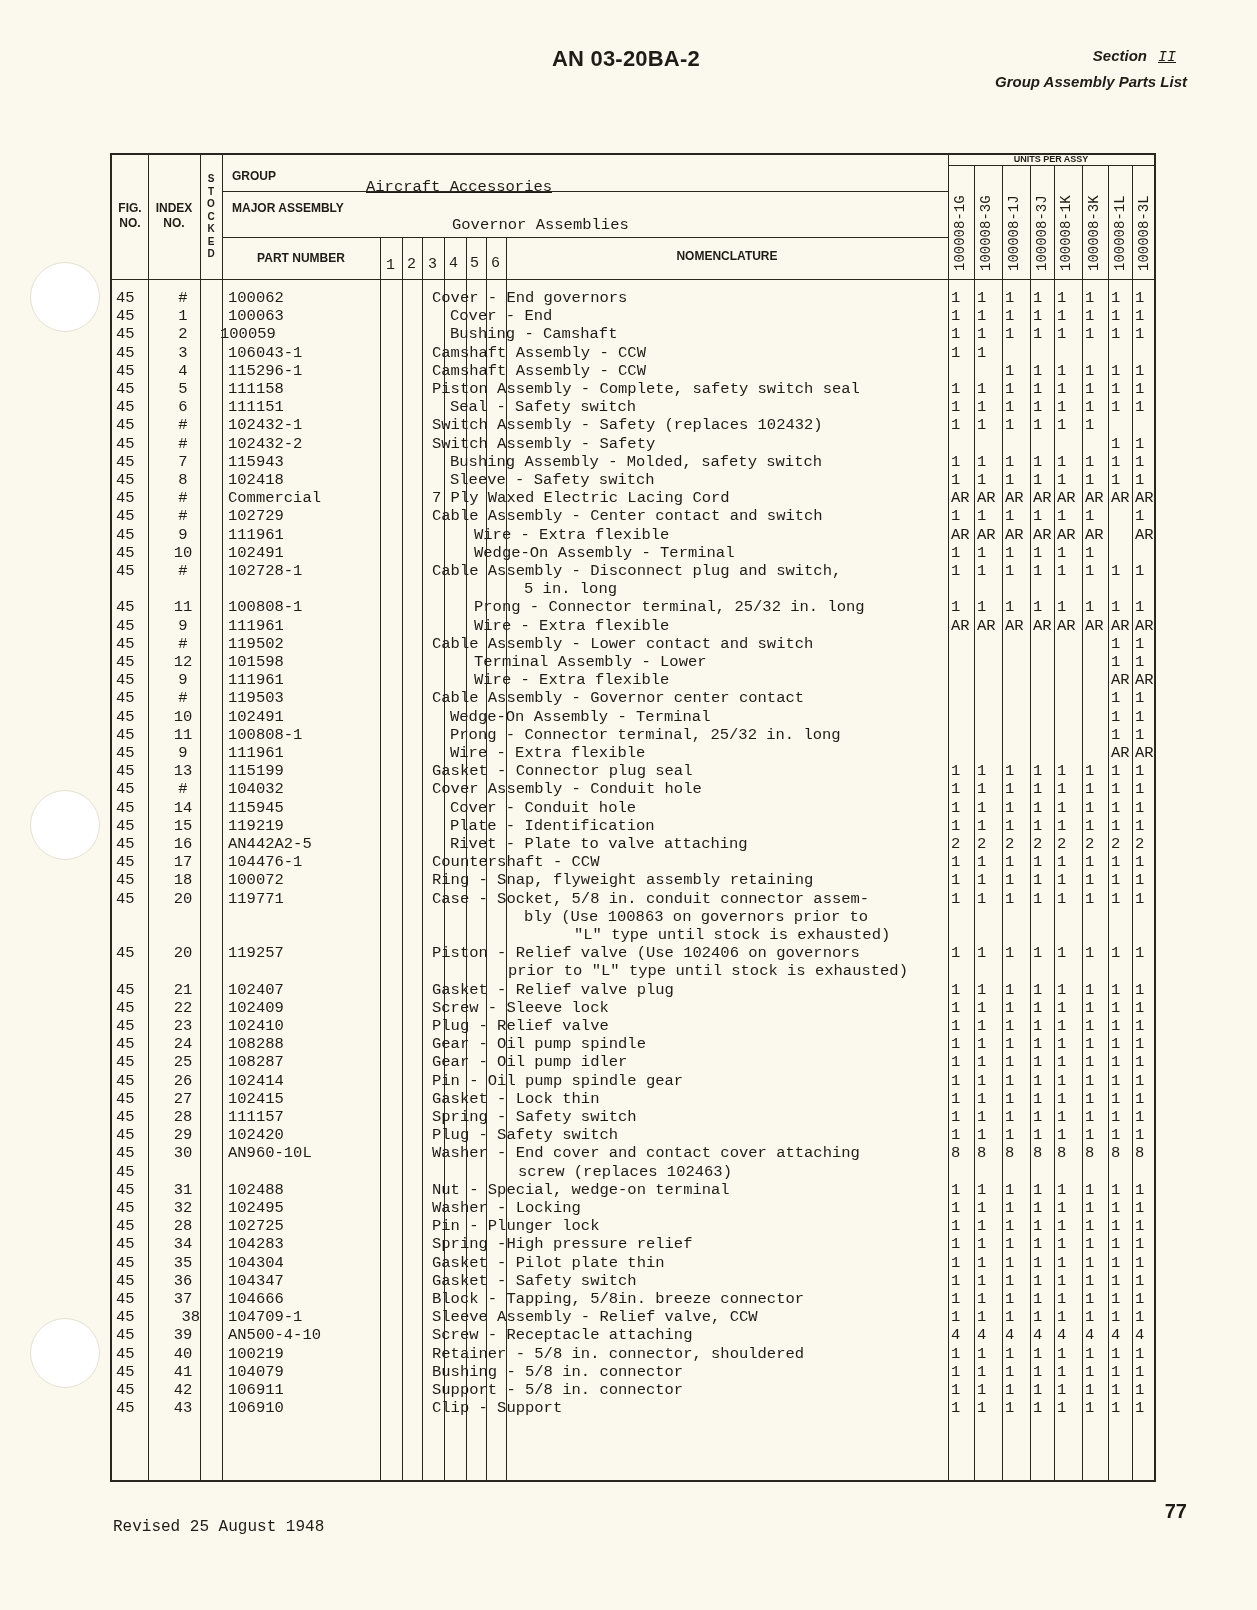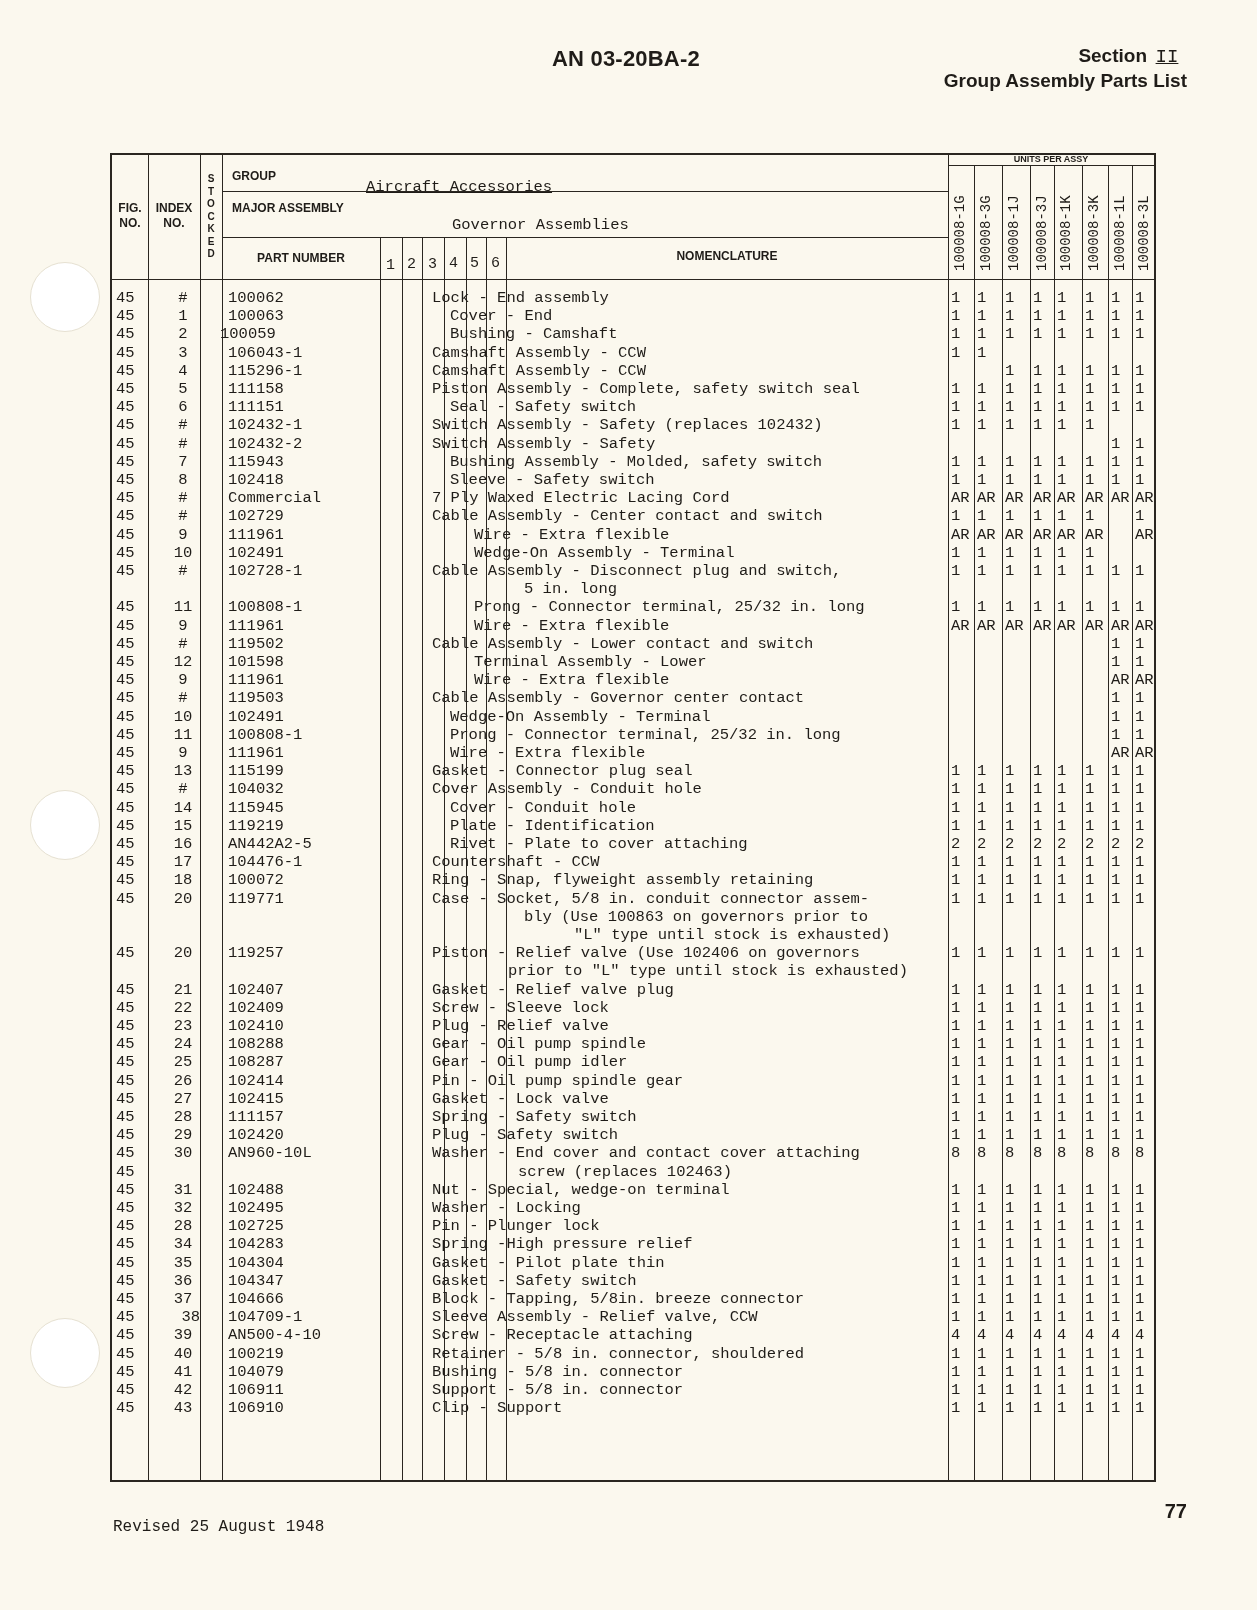--- a/index.html
+++ b/index.html
@@ -1,19 +1,19 @@
 <!DOCTYPE html>
 <html><head>
 <meta charset="utf-8">
 <style>
   html,body{margin:0;padding:0;}
   body{width:1257px;height:1610px;background:#fbf8ee;position:relative;overflow:hidden;font-family:"DejaVu Sans",sans-serif;color:#1f1c18;}
   .hole{position:absolute;left:30px;width:68px;height:68px;border-radius:50%;background:#fff;border:1px solid #e6e1d2;}
   .doc-no{position:absolute;left:552px;top:46px;font-family:"Liberation Sans",sans-serif;font-weight:bold;font-size:22px;letter-spacing:0.2px;}
-  .sec{position:absolute;right:70px;top:44px;font-family:"Liberation Sans",sans-serif;font-weight:bold;font-size:19px;text-align:right;line-height:24px;}
+  .sec{position:absolute;right:70px;top:44px;font-family:"Liberation Sans",sans-serif;font-weight:bold;font-size:15px;text-align:right;line-height:24px;font-style:italic;}
   .sec .num{font-family:"Liberation Mono",monospace;font-weight:normal;text-decoration:underline;display:inline-block;min-width:40px;text-align:center;}
   .frame{position:absolute;left:110px;top:153px;width:1046px;height:1329px;border:2px solid #2a2620;box-sizing:border-box;}
   .vl{position:absolute;top:0;bottom:0;width:0;border-left:1.5px solid #2a2620;}
   .vl.thin{border-left-width:1px;}
   .hl{position:absolute;height:0;border-top:1.5px solid #2a2620;}
   .lbl{position:absolute;font-family:"Liberation Sans",sans-serif;font-weight:bold;font-size:12px;text-align:center;line-height:15px;}
   .stk{position:absolute;font-family:"Liberation Sans",sans-serif;font-weight:bold;font-size:10px;line-height:12.5px;text-align:center;width:14px;}
   .typed{position:absolute;font-family:"Liberation Mono",monospace;font-size:15.5px;white-space:nowrap;}
   .colnum{position:absolute;font-family:"Liberation Mono",monospace;font-size:15px;}
   .vert{position:absolute;font-family:"Liberation Mono",monospace;font-size:14px;transform:rotate(-90deg);transform-origin:left top;white-space:nowrap;}
@@ -86,21 +86,21 @@
       <div class="vert" style="left: 946px; top: 116px;">100008-1K</div>
       <div class="vert" style="left: 974px; top: 116px;">100008-3K</div>
       <div class="vert" style="left: 1000px; top: 116px;">100008-1L</div>
       <div class="vert" style="left: 1024px; top: 116px;">100008-3L</div>
     </div>
   <div id="rows">
       <div class="row" style="top: 134px; width: 1046px;">
         <span style="left: 4px;">45</span>
         <span style="left: 54px; width: 34px; text-align: center;">#</span>
         <span style="left: 116px;">100062</span>
-        <span style="left: 320px;">Lock - End assembly</span>
+        <span style="left: 320px;">Cover - End governors</span>
         <span style="left: 839px;">1</span>
         <span style="left: 865px;">1</span>
         <span style="left: 893px;">1</span>
         <span style="left: 921px;">1</span>
         <span style="left: 945px;">1</span>
         <span style="left: 973px;">1</span>
         <span style="left: 999px;">1</span>
         <span style="left: 1023px;">1</span>
       </div>
       <div class="row" style="top: 152.2px; width: 1046px;">
@@ -495,21 +495,21 @@
         <span style="left: 921px;">1</span>
         <span style="left: 945px;">1</span>
         <span style="left: 973px;">1</span>
         <span style="left: 999px;">1</span>
         <span style="left: 1023px;">1</span>
       </div>
       <div class="row" style="top: 680px; width: 1046px;">
         <span style="left: 4px;">45</span>
         <span style="left: 54px; width: 34px; text-align: center;">16</span>
         <span style="left: 116px;">AN442A2-5</span>
-        <span style="left: 338px;">Rivet - Plate to cover attaching</span>
+        <span style="left: 338px;">Rivet - Plate to valve attaching</span>
         <span style="left: 839px;">2</span>
         <span style="left: 865px;">2</span>
         <span style="left: 893px;">2</span>
         <span style="left: 921px;">2</span>
         <span style="left: 945px;">2</span>
         <span style="left: 973px;">2</span>
         <span style="left: 999px;">2</span>
         <span style="left: 1023px;">2</span>
       </div>
       <div class="row" style="top: 698.2px; width: 1046px;">
@@ -658,21 +658,21 @@
         <span style="left: 921px;">1</span>
         <span style="left: 945px;">1</span>
         <span style="left: 973px;">1</span>
         <span style="left: 999px;">1</span>
         <span style="left: 1023px;">1</span>
       </div>
       <div class="row" style="top: 934.8px; width: 1046px;">
         <span style="left: 4px;">45</span>
         <span style="left: 54px; width: 34px; text-align: center;">27</span>
         <span style="left: 116px;">102415</span>
-        <span style="left: 320px;">Gasket - Lock valve</span>
+        <span style="left: 320px;">Gasket - Lock thin</span>
         <span style="left: 839px;">1</span>
         <span style="left: 865px;">1</span>
         <span style="left: 893px;">1</span>
         <span style="left: 921px;">1</span>
         <span style="left: 945px;">1</span>
         <span style="left: 973px;">1</span>
         <span style="left: 999px;">1</span>
         <span style="left: 1023px;">1</span>
       </div>
       <div class="row" style="top: 953px; width: 1046px;">

